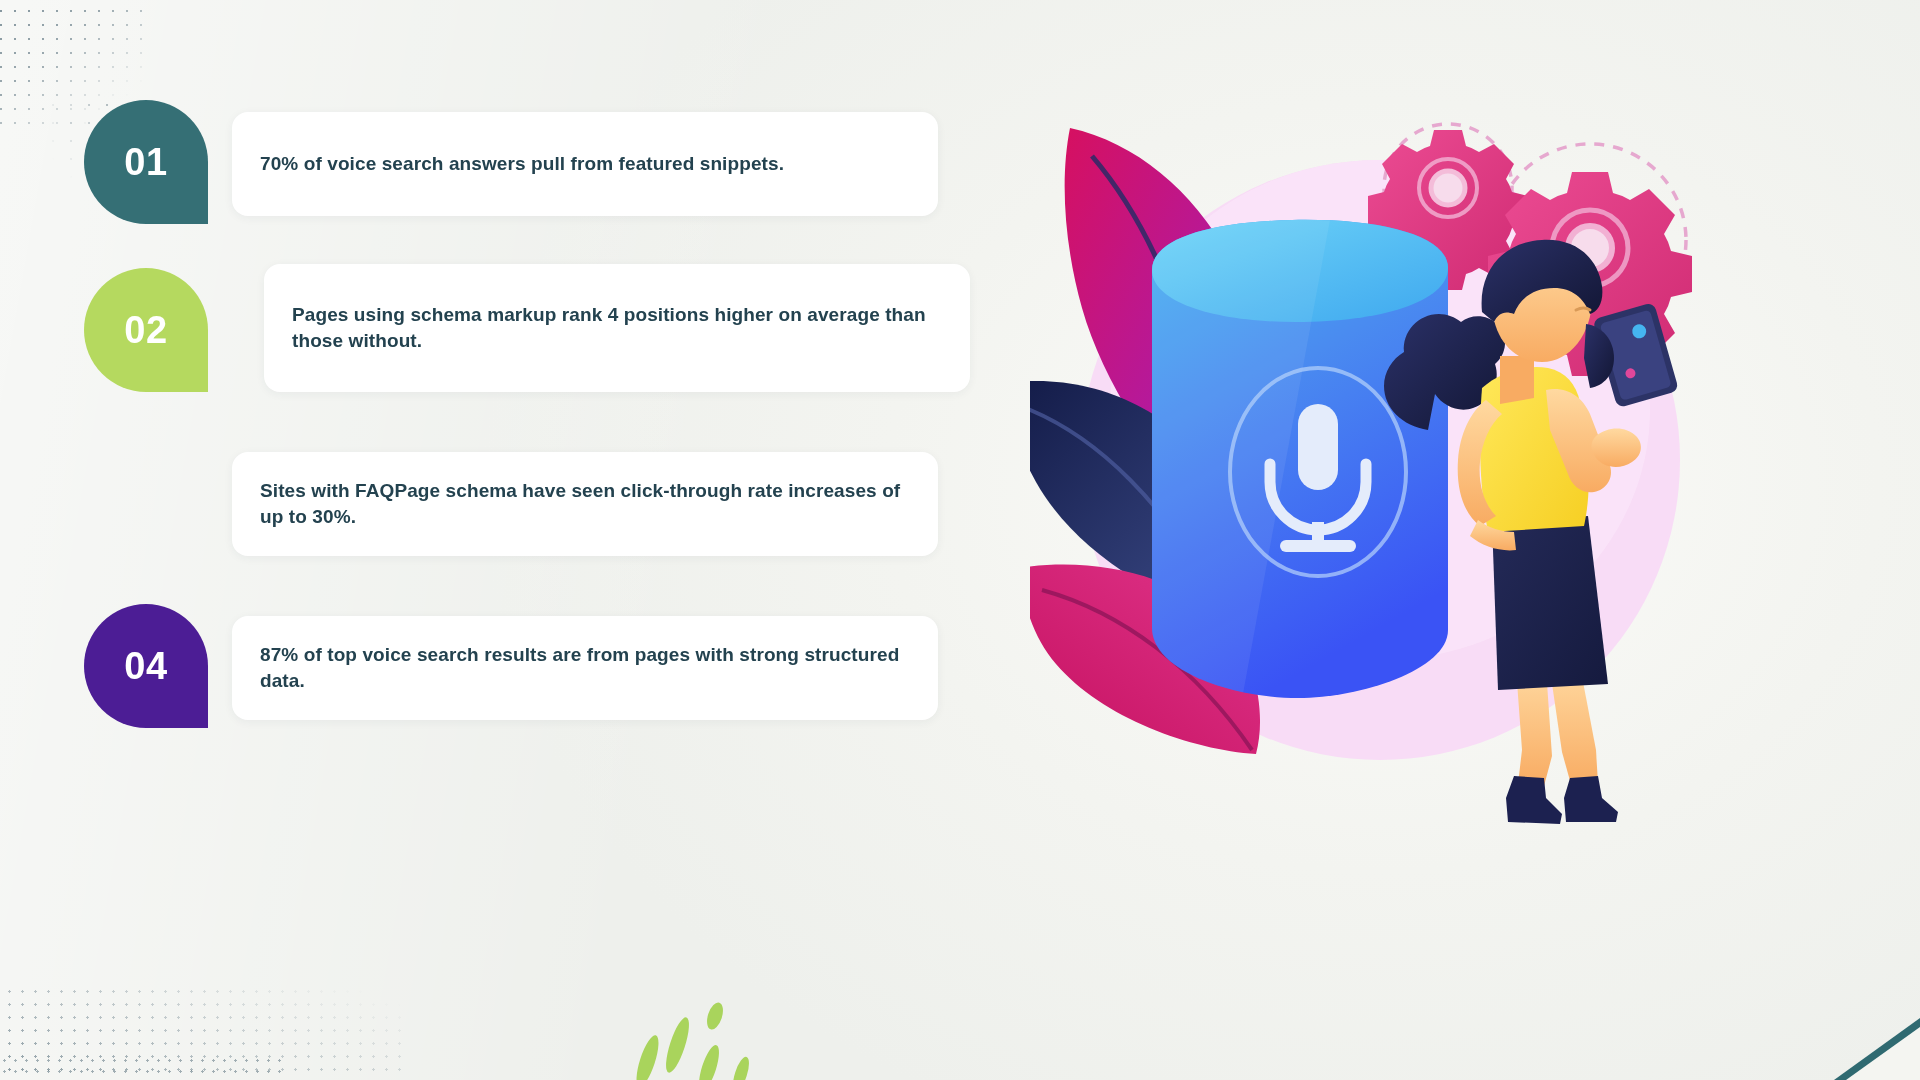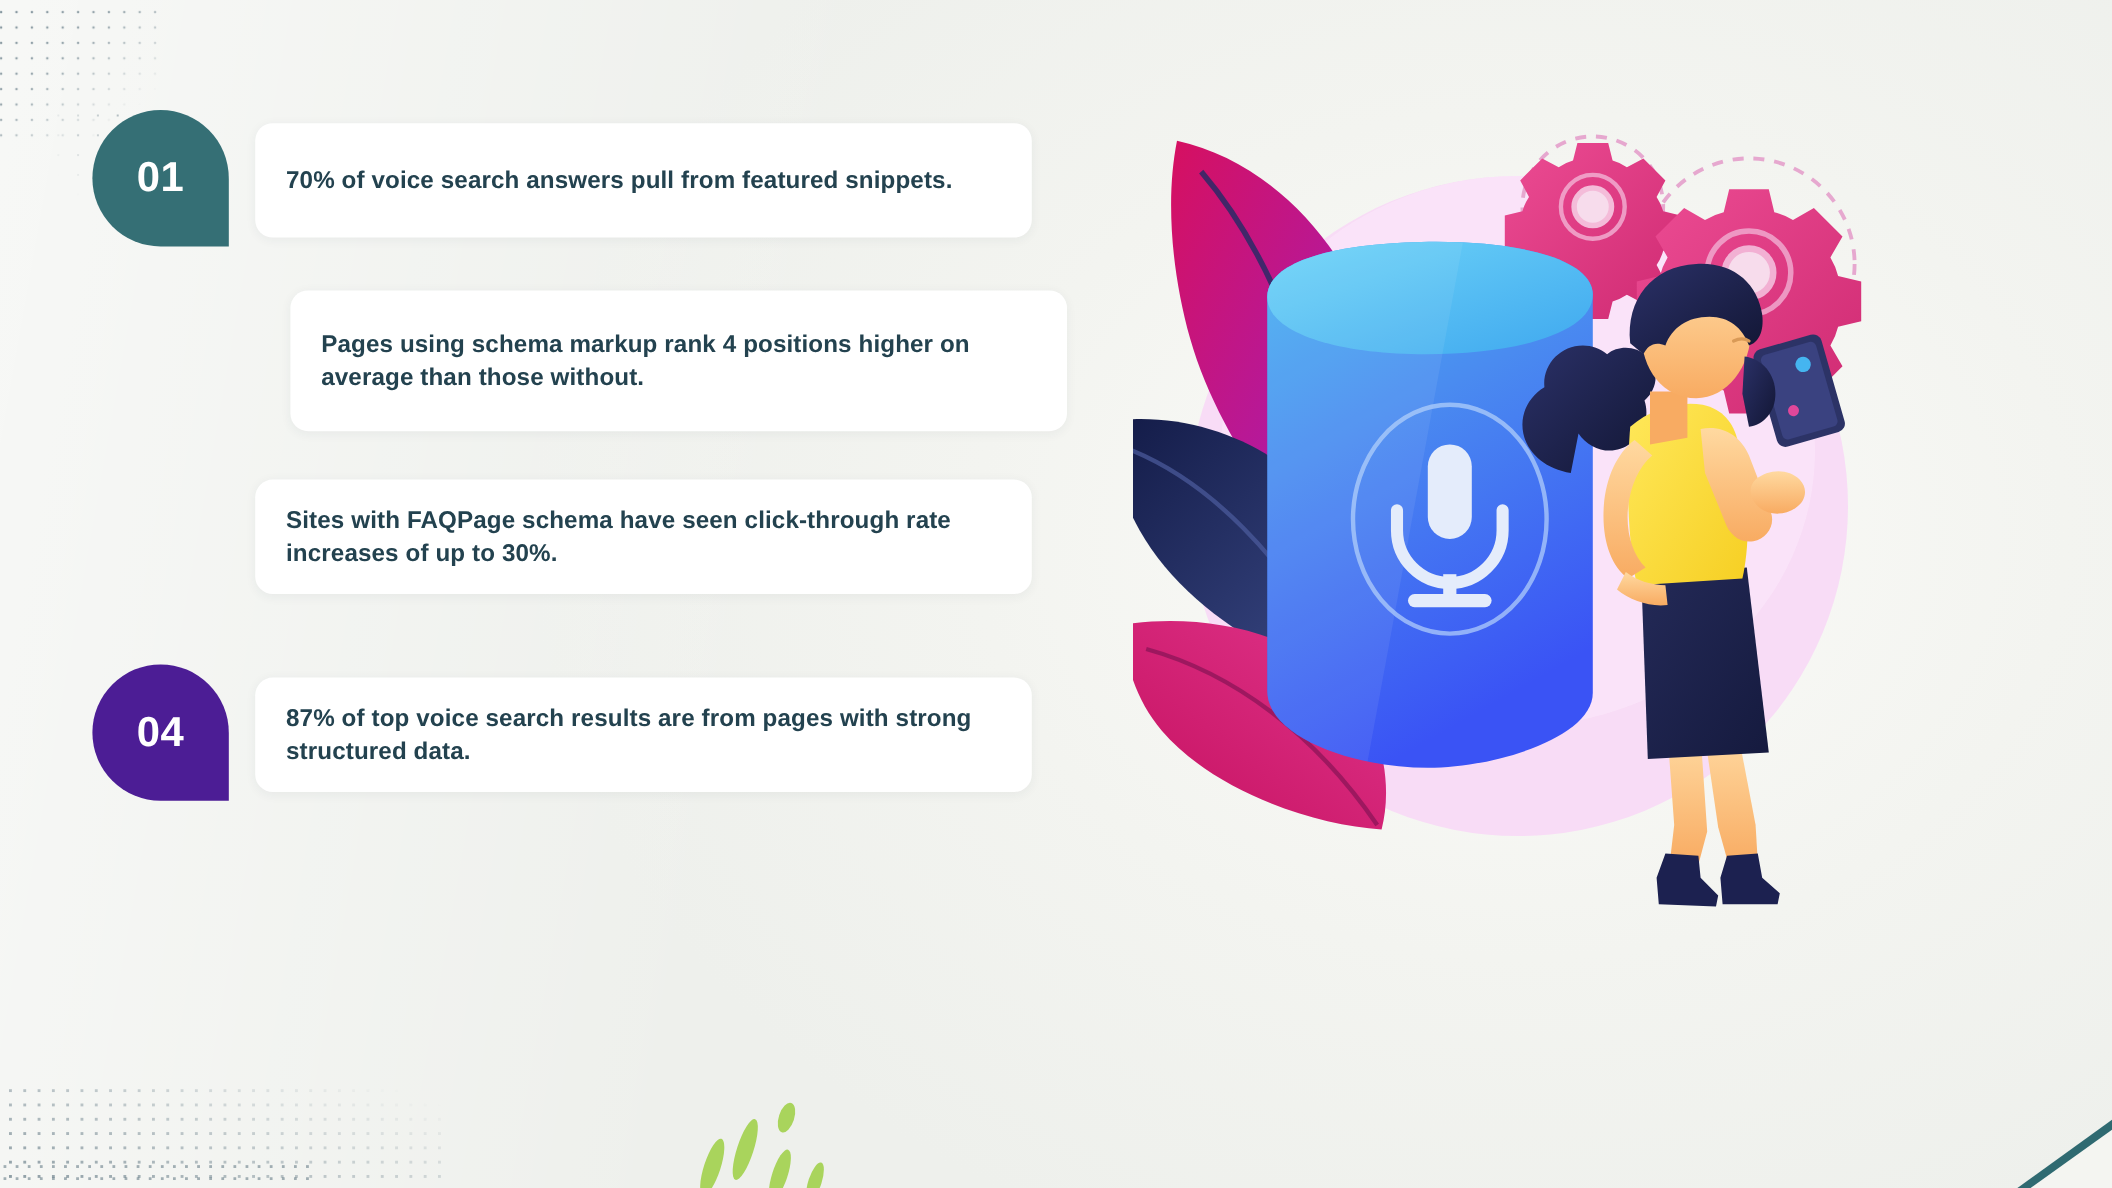--- a/index.html
+++ b/index.html
@@ -92,30 +92,30 @@
   .card{
     position:absolute; left:148px; top:12px;
     width:706px; min-height:104px;
     background:#fff;
     border-radius:16px;
     box-shadow:0 2px 10px rgba(40,60,70,.055);
     display:flex; align-items:center;
     padding:18px 30px 18px 28px;
   }
   .card p{
-    font-size:22px;
+    font-size:19px;
     font-weight:700;
     line-height:1.37;
     color:#23424f;
     letter-spacing:.1px;
   }
 
   .row-1 .card{ top:12px; }
   .row-2 .card{ top:-4px; min-height:128px;margin-left:32px; }
-  .row-3 .card{ top:0; }
+  .row-3 .card{ top:16px; }
   .row-4 .card{ top:12px; }
   .row-5 .card{ top:12px; }
 
   
   .illo{ position:absolute; left:1030px; top:70px; width:760px; height:780px; }
   .illo svg{ width:100%; height:100%; display:block; }
 </style>
 </head>
 <body>
 
@@ -143,20 +143,23 @@
   <div class="row row-1">
     <div class="badge" style="background: rgb(53, 111, 117);">
       <span>01</span>
     </div>
     <div class="card">
       <p>70% of voice search answers pull from featured snippets.</p>
     </div>
   </div>
 
   <div class="row row-2">
+    <div class="badge" style="background: rgb(181, 217, 95);">
+      <span>02</span>
+    </div>
     <div class="card">
       <p>Pages using schema markup rank 4 positions higher on average than those without.</p>
     </div>
   </div>
 
   <div class="row row-3">
     <div class="card">
       <p>Sites with FAQPage schema have seen click-through rate increases of up to 30%.</p>
     </div>
   </div>

